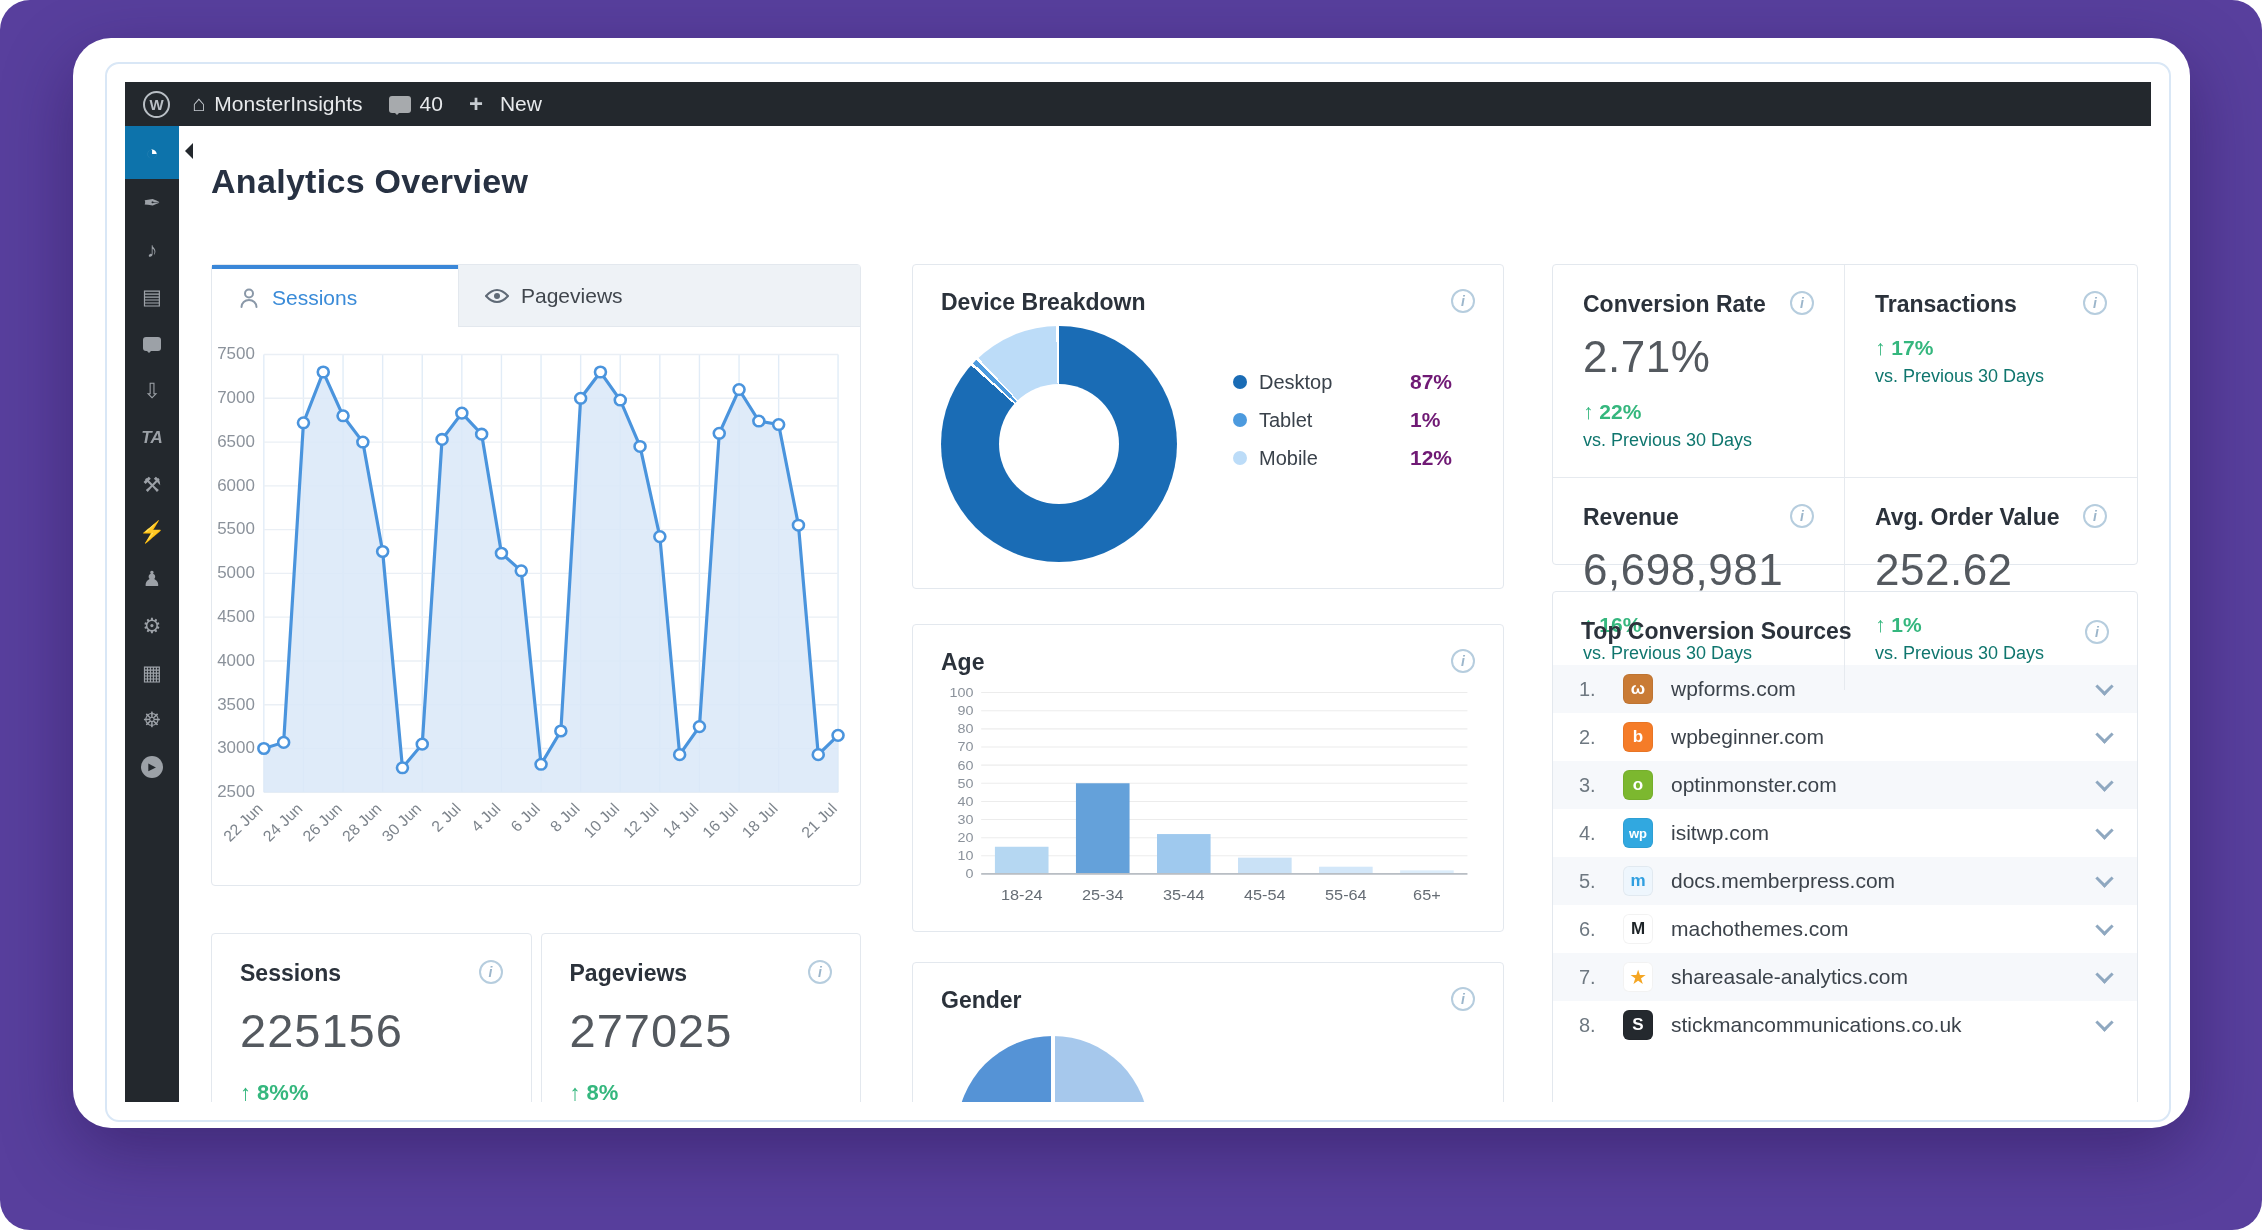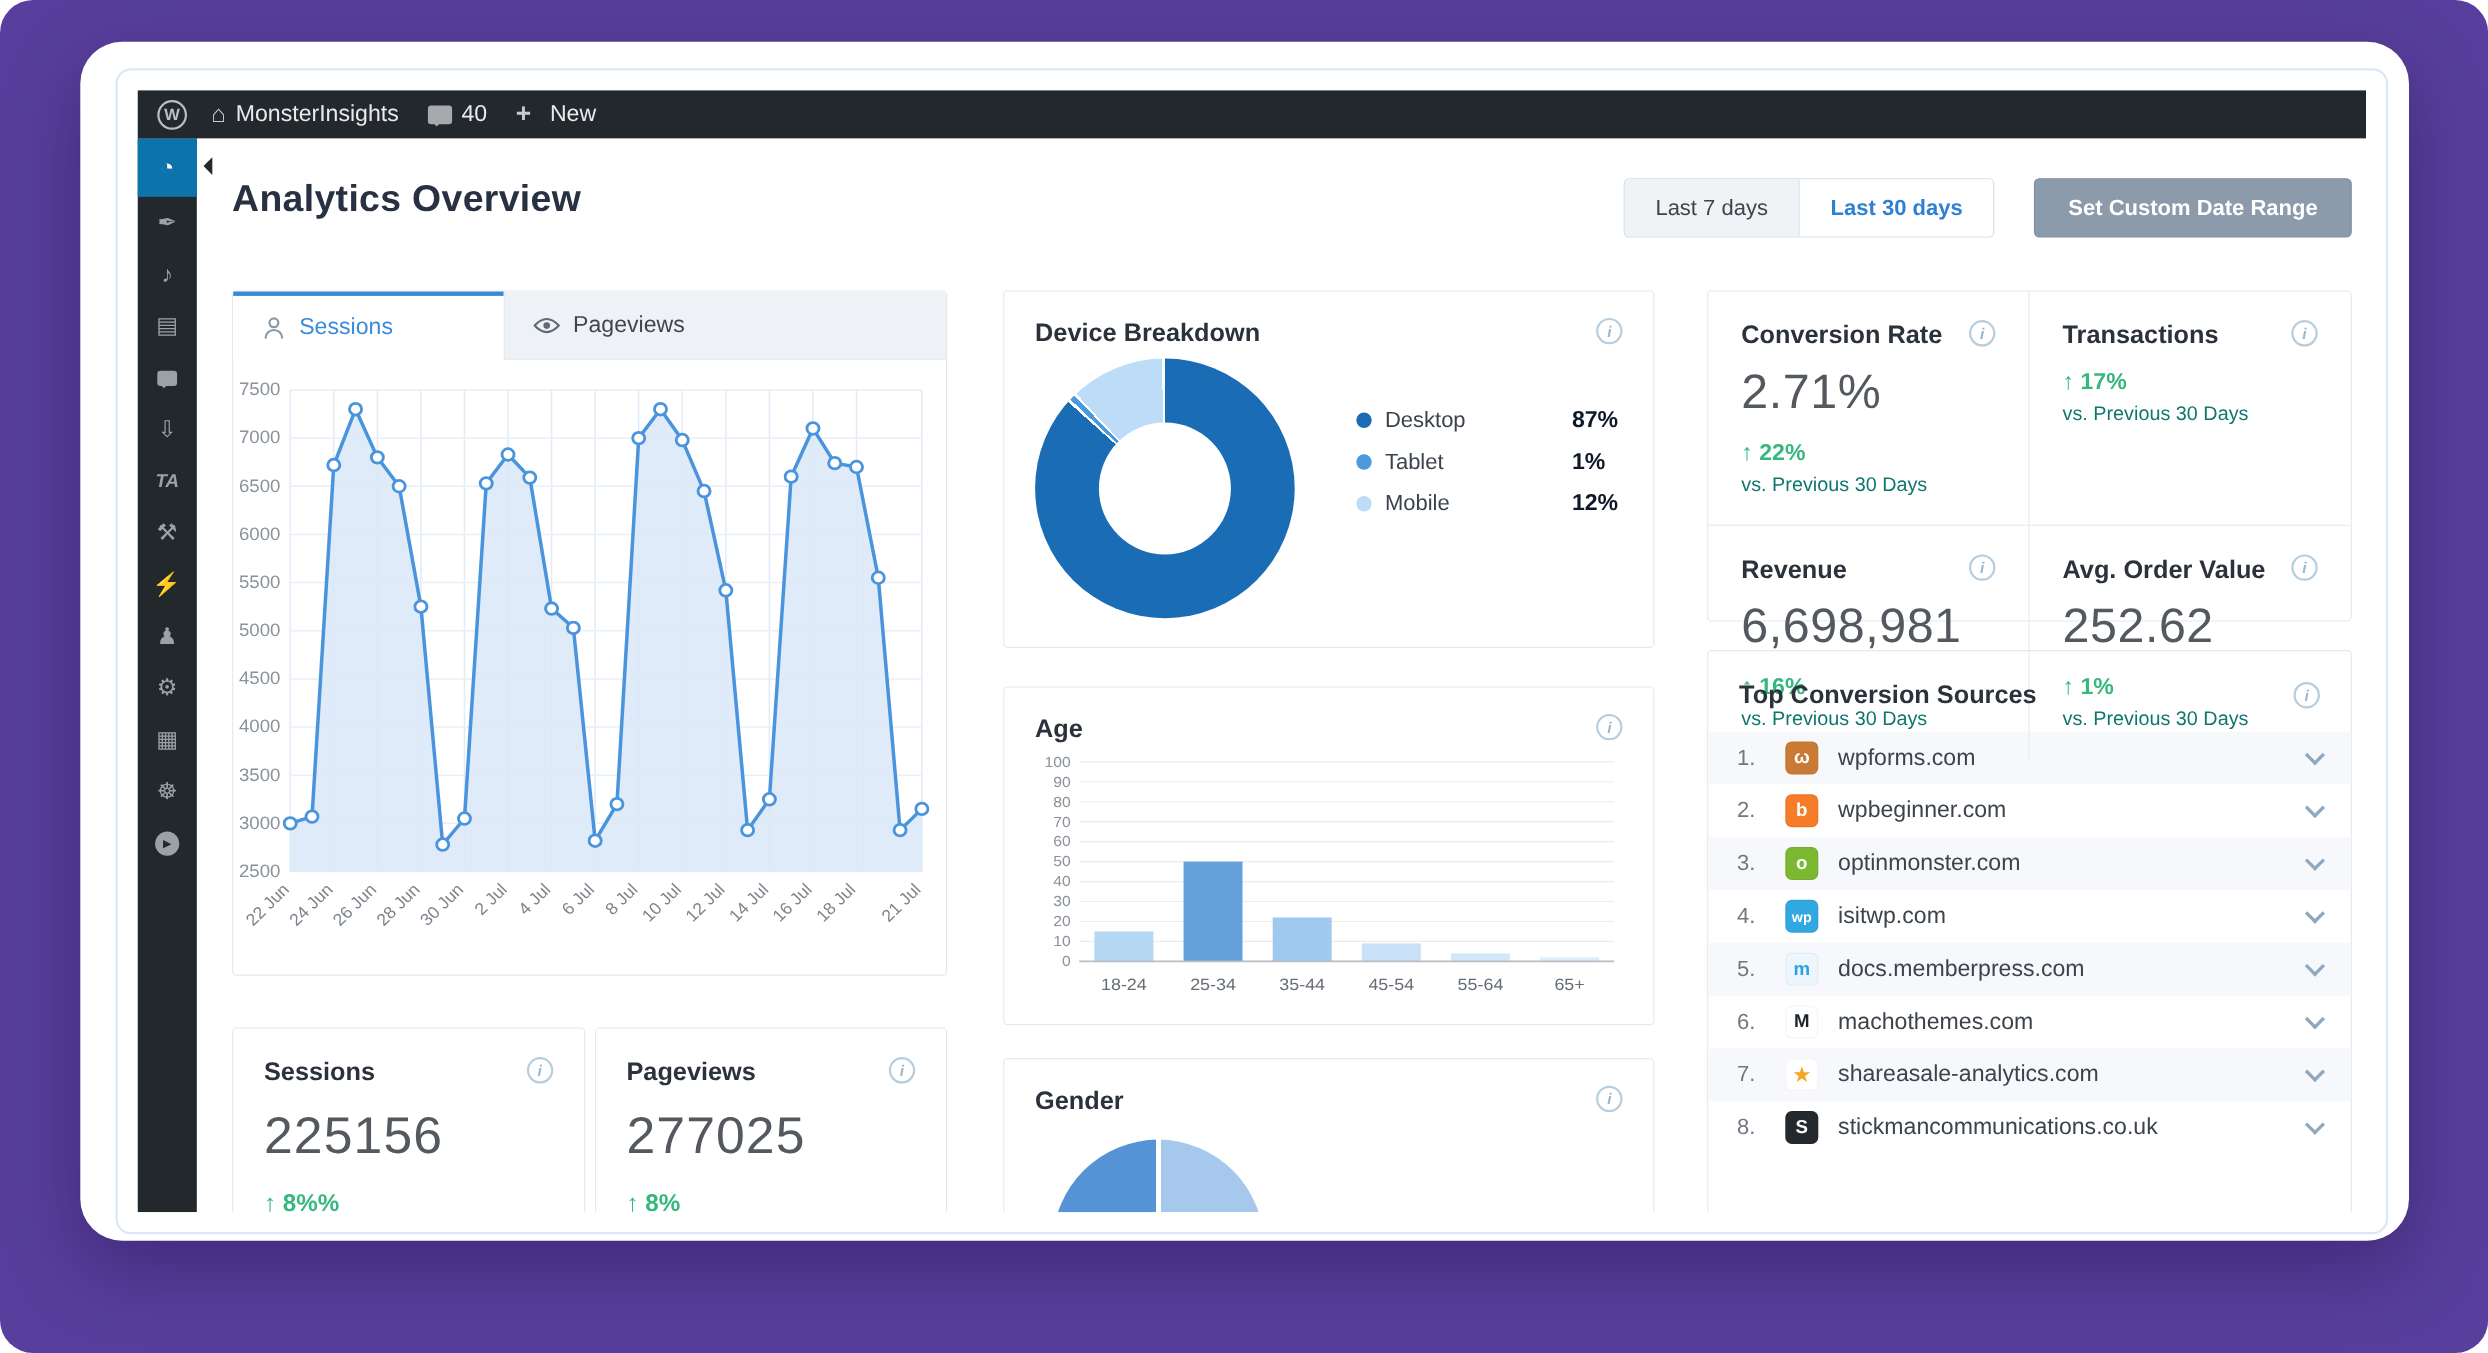--- a/index.html
+++ b/index.html
@@ -92,21 +92,21 @@
   
   .device-card { height:325px; padding:24px 28px; }
   .device-content { display:flex; align-items:flex-start; margin-top:10px; }
   .donut { width:236px; height:236px; border-radius:50%; position:relative; flex:none; }
   .donut-hole { position:absolute; left:50%; top:50%; width:120px; height:120px;
                 transform:translate(-50%,-50%); background:#fff; border-radius:50%; }
   .legend { margin-left:56px; margin-top:44px; display:flex; flex-direction:column; gap:14px; }
   .legend-row { display:flex; align-items:center; }
   .legend-dot { width:14px; height:14px; border-radius:50%; margin-right:12px; flex:none; }
   .legend-label { font-size:20px; color:#3a424b; width:118px; }
-  .legend-value { font-size:21px; font-weight:bold; color:#0f172a; margin-left:52px; }
+  .legend-value { font-size:21px; font-weight:bold; color:#701a75; margin-left:33px; }
 
   
   .age-card { height:308px; margin-top:35px; padding:24px 28px; }
   .gender-card { height:280px; margin-top:30px; padding:24px 28px; }
   .gender-pie { width:192px; height:192px; border-radius:50%; margin:22px 0 0 16px; }
 
   
   .kpi-card { height:301px; display:grid; grid-template-columns:1fr 1fr; }
   .kpi-cell { padding:26px 30px; }
   .kpi-cell.br { border-right:1px solid #e6eaef; }
@@ -198,27 +198,20 @@
                 <span>☸</span>
               </div>
             <div class="sb-item">
                 <span class="circled-play">▶</span>
               </div>
           </div>
 
           <div class="main">
             <div class="page-header">
               <div class="page-title">Analytics Overview</div>
-              <div class="header-right">
-                <div class="range-toggle">
-                  <div class="range-btn">Last 7 days</div>
-                  <div class="range-btn active">Last 30 days</div>
-                </div>
-                <div class="custom-range-btn">Set Custom Date Range</div>
-              </div>
             </div>
 
             <div class="columns">
 
               <div class="col-left">
                 <div class="card">
                   <div class="tabs">
                     <div class="tab tab-sessions">
                       <svg class="icon-svg" width="22" height="22" viewBox="0 0 22 22">
                         <circle cx="11" cy="6.5" r="4" fill="none" stroke="#8a98a8" stroke-width="2"></circle>

